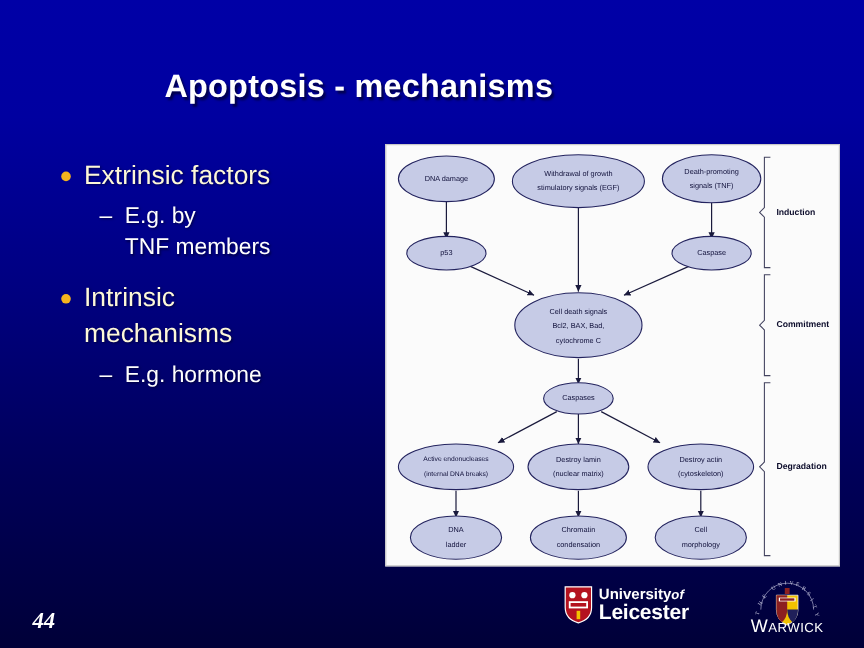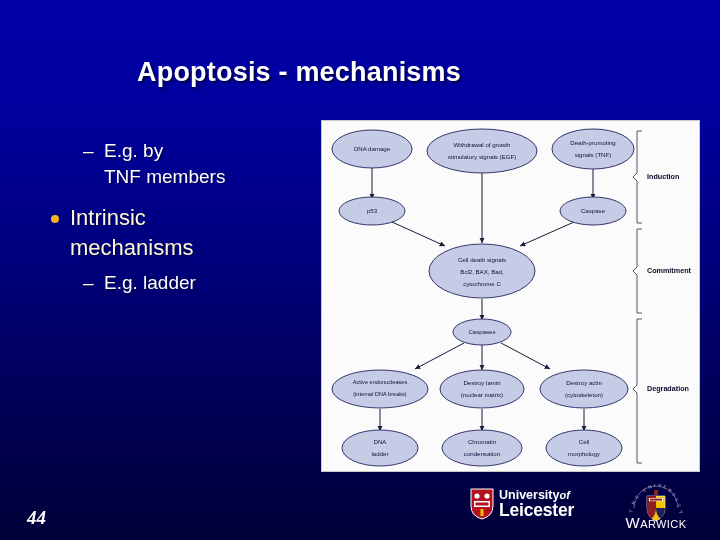--- a/index.html
+++ b/index.html
@@ -178,20 +178,24 @@
 <body>
 
 <div id="slide">
 
   <div id="title">
     <span class="t-inner">Apoptosis - mechanisms</span>
   </div>
 
   <div id="bullets">
 
+    <div class="b1">
+      <span class="dot"></span>
+      <span>Extrinsic factors</span>
+    </div>
 
     <div class="gap-b"></div>
 
     <div class="b2">
       <span class="dash">–</span>
       <span>E.g. by</span>
     </div>
     <div class="b2">
       <span>TNF members</span>
     </div>
@@ -203,21 +207,21 @@
       <span>Intrinsic</span>
     </div>
     <div class="b1">
       <span>mechanisms</span>
     </div>
 
     <div class="gap-b"></div>
 
     <div class="b2">
       <span class="dash">–</span>
-      <span>E.g. ladder</span>
+      <span>E.g. hormone</span>
     </div>
   </div>
 
   <div id="diagram">
     <svg width="377" height="350" viewBox="0 0 377 350">
 
       <defs>
         <marker id="ah" markerWidth="7" markerHeight="7" refX="5.4" refY="2.6" orient="auto">
           <path d="M0,0 L5.6,2.6 L0,5.2 z" fill="#1a1a3c"></path>
         </marker>

